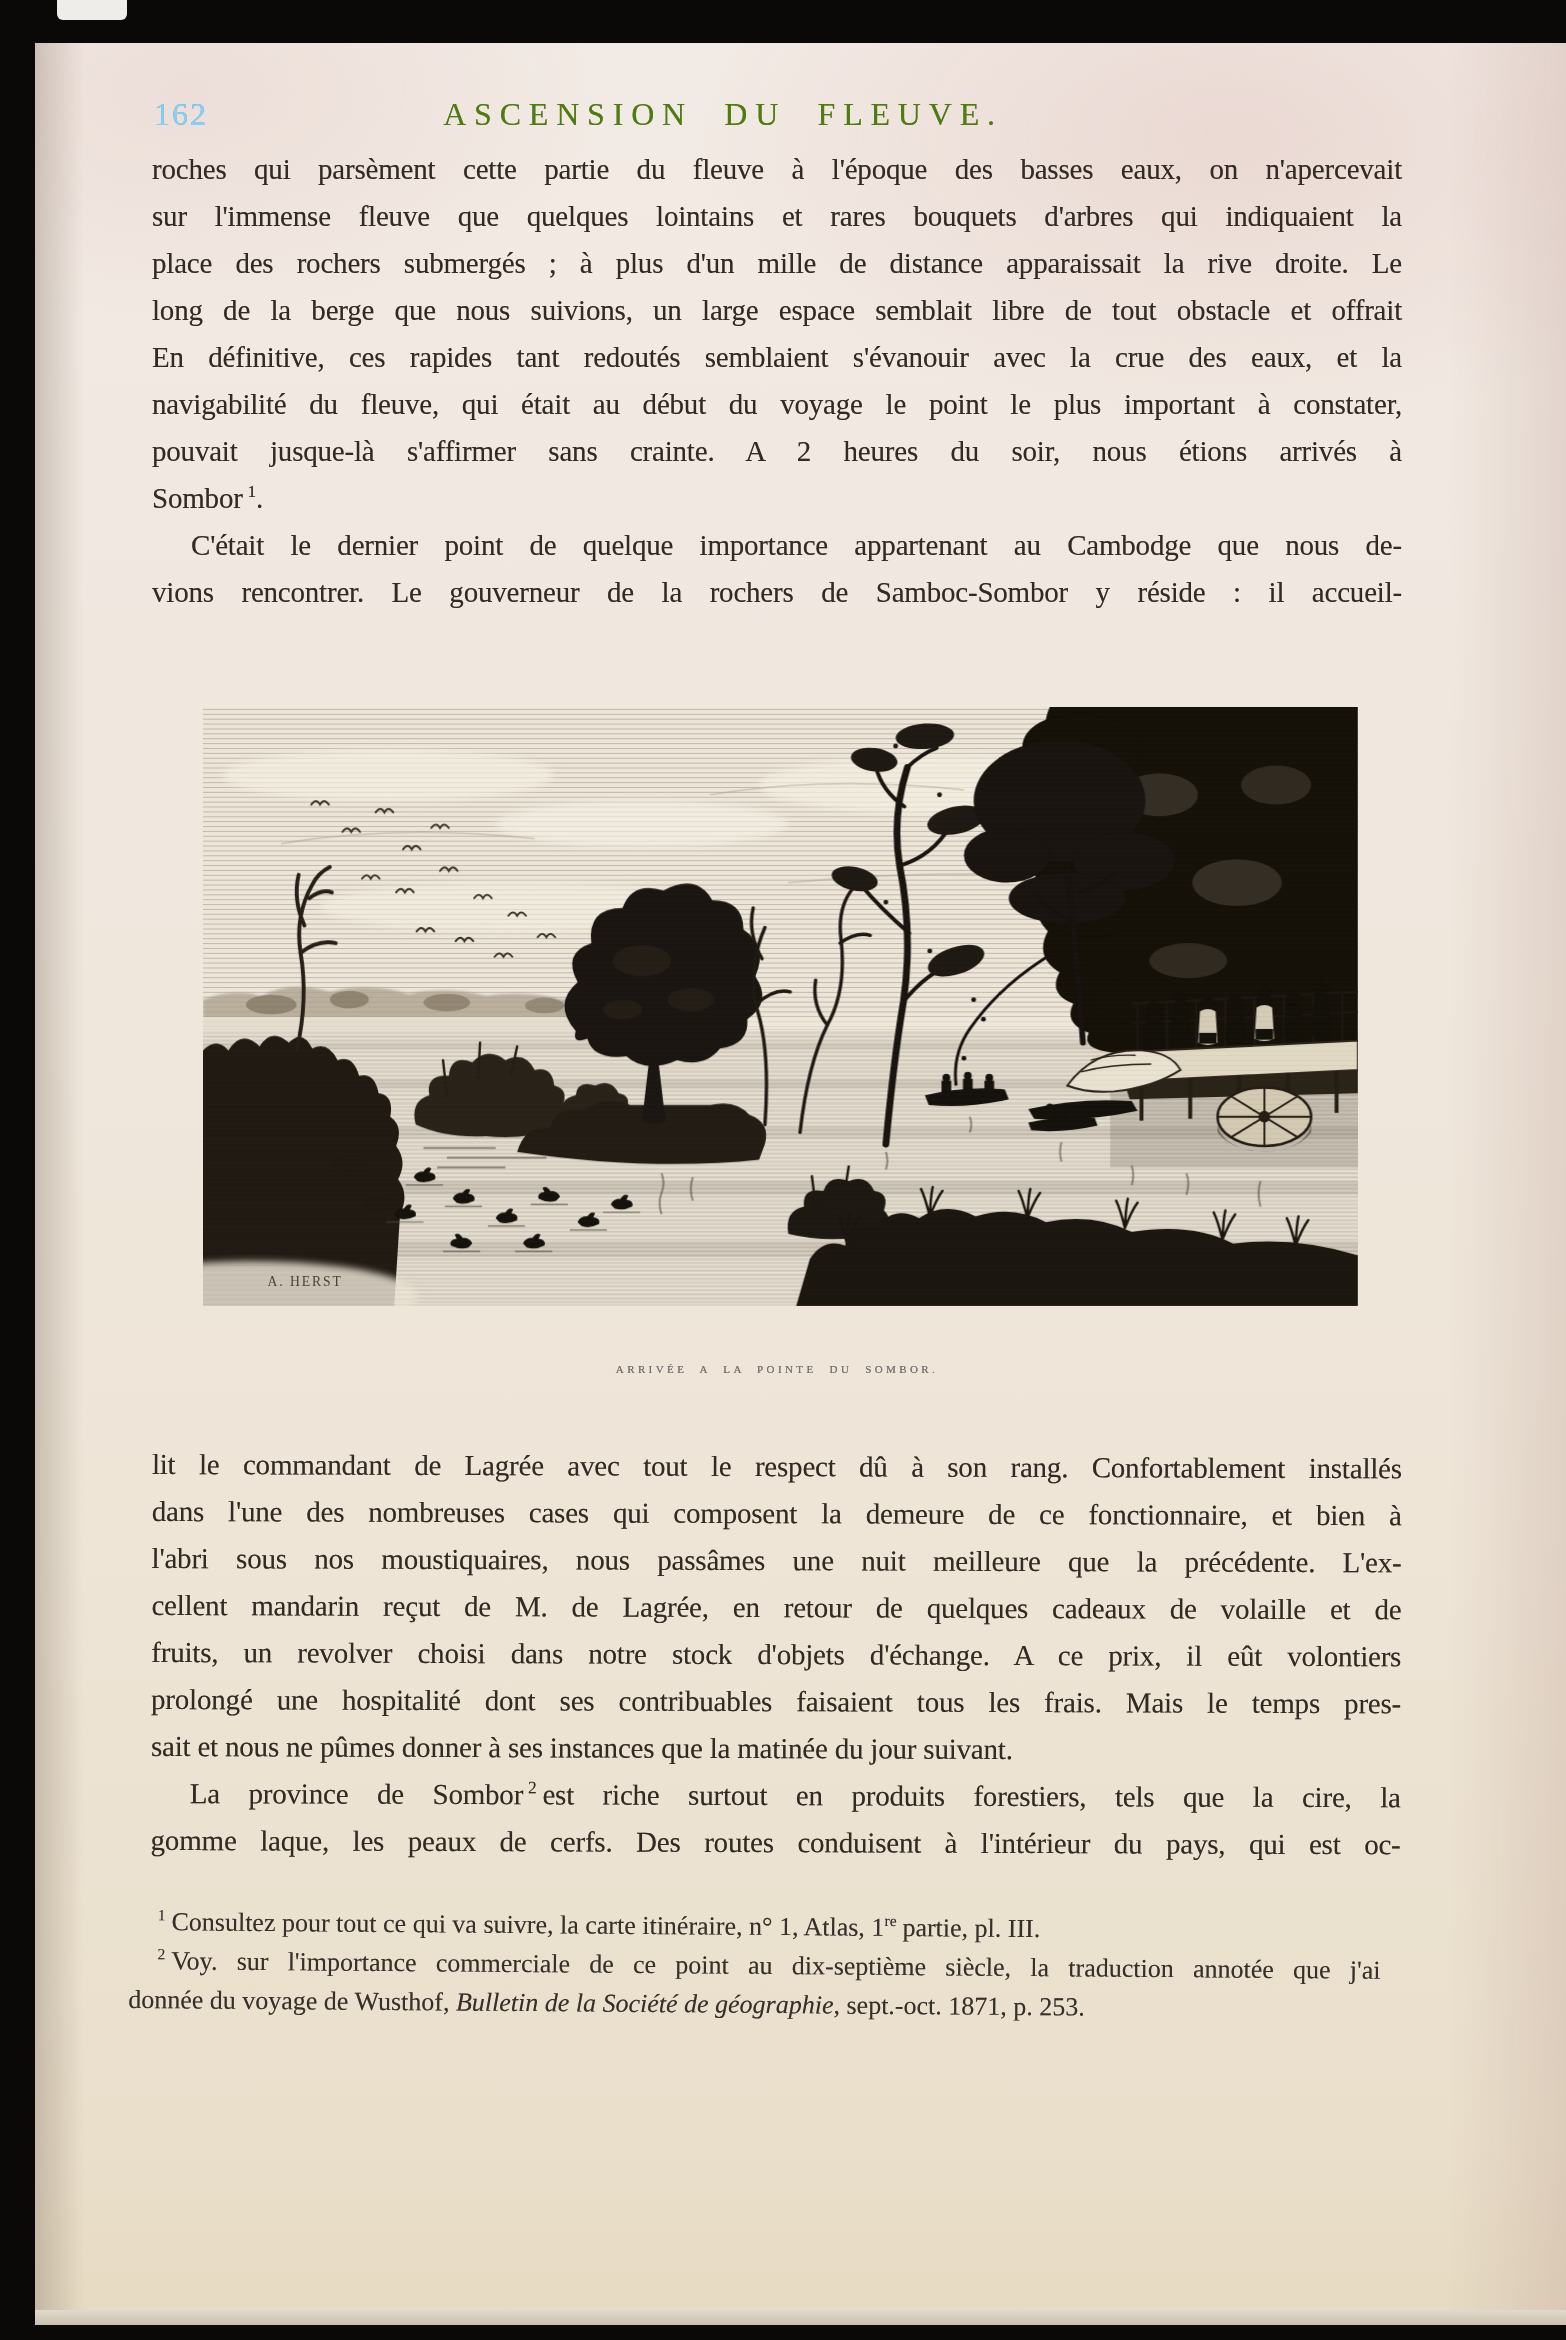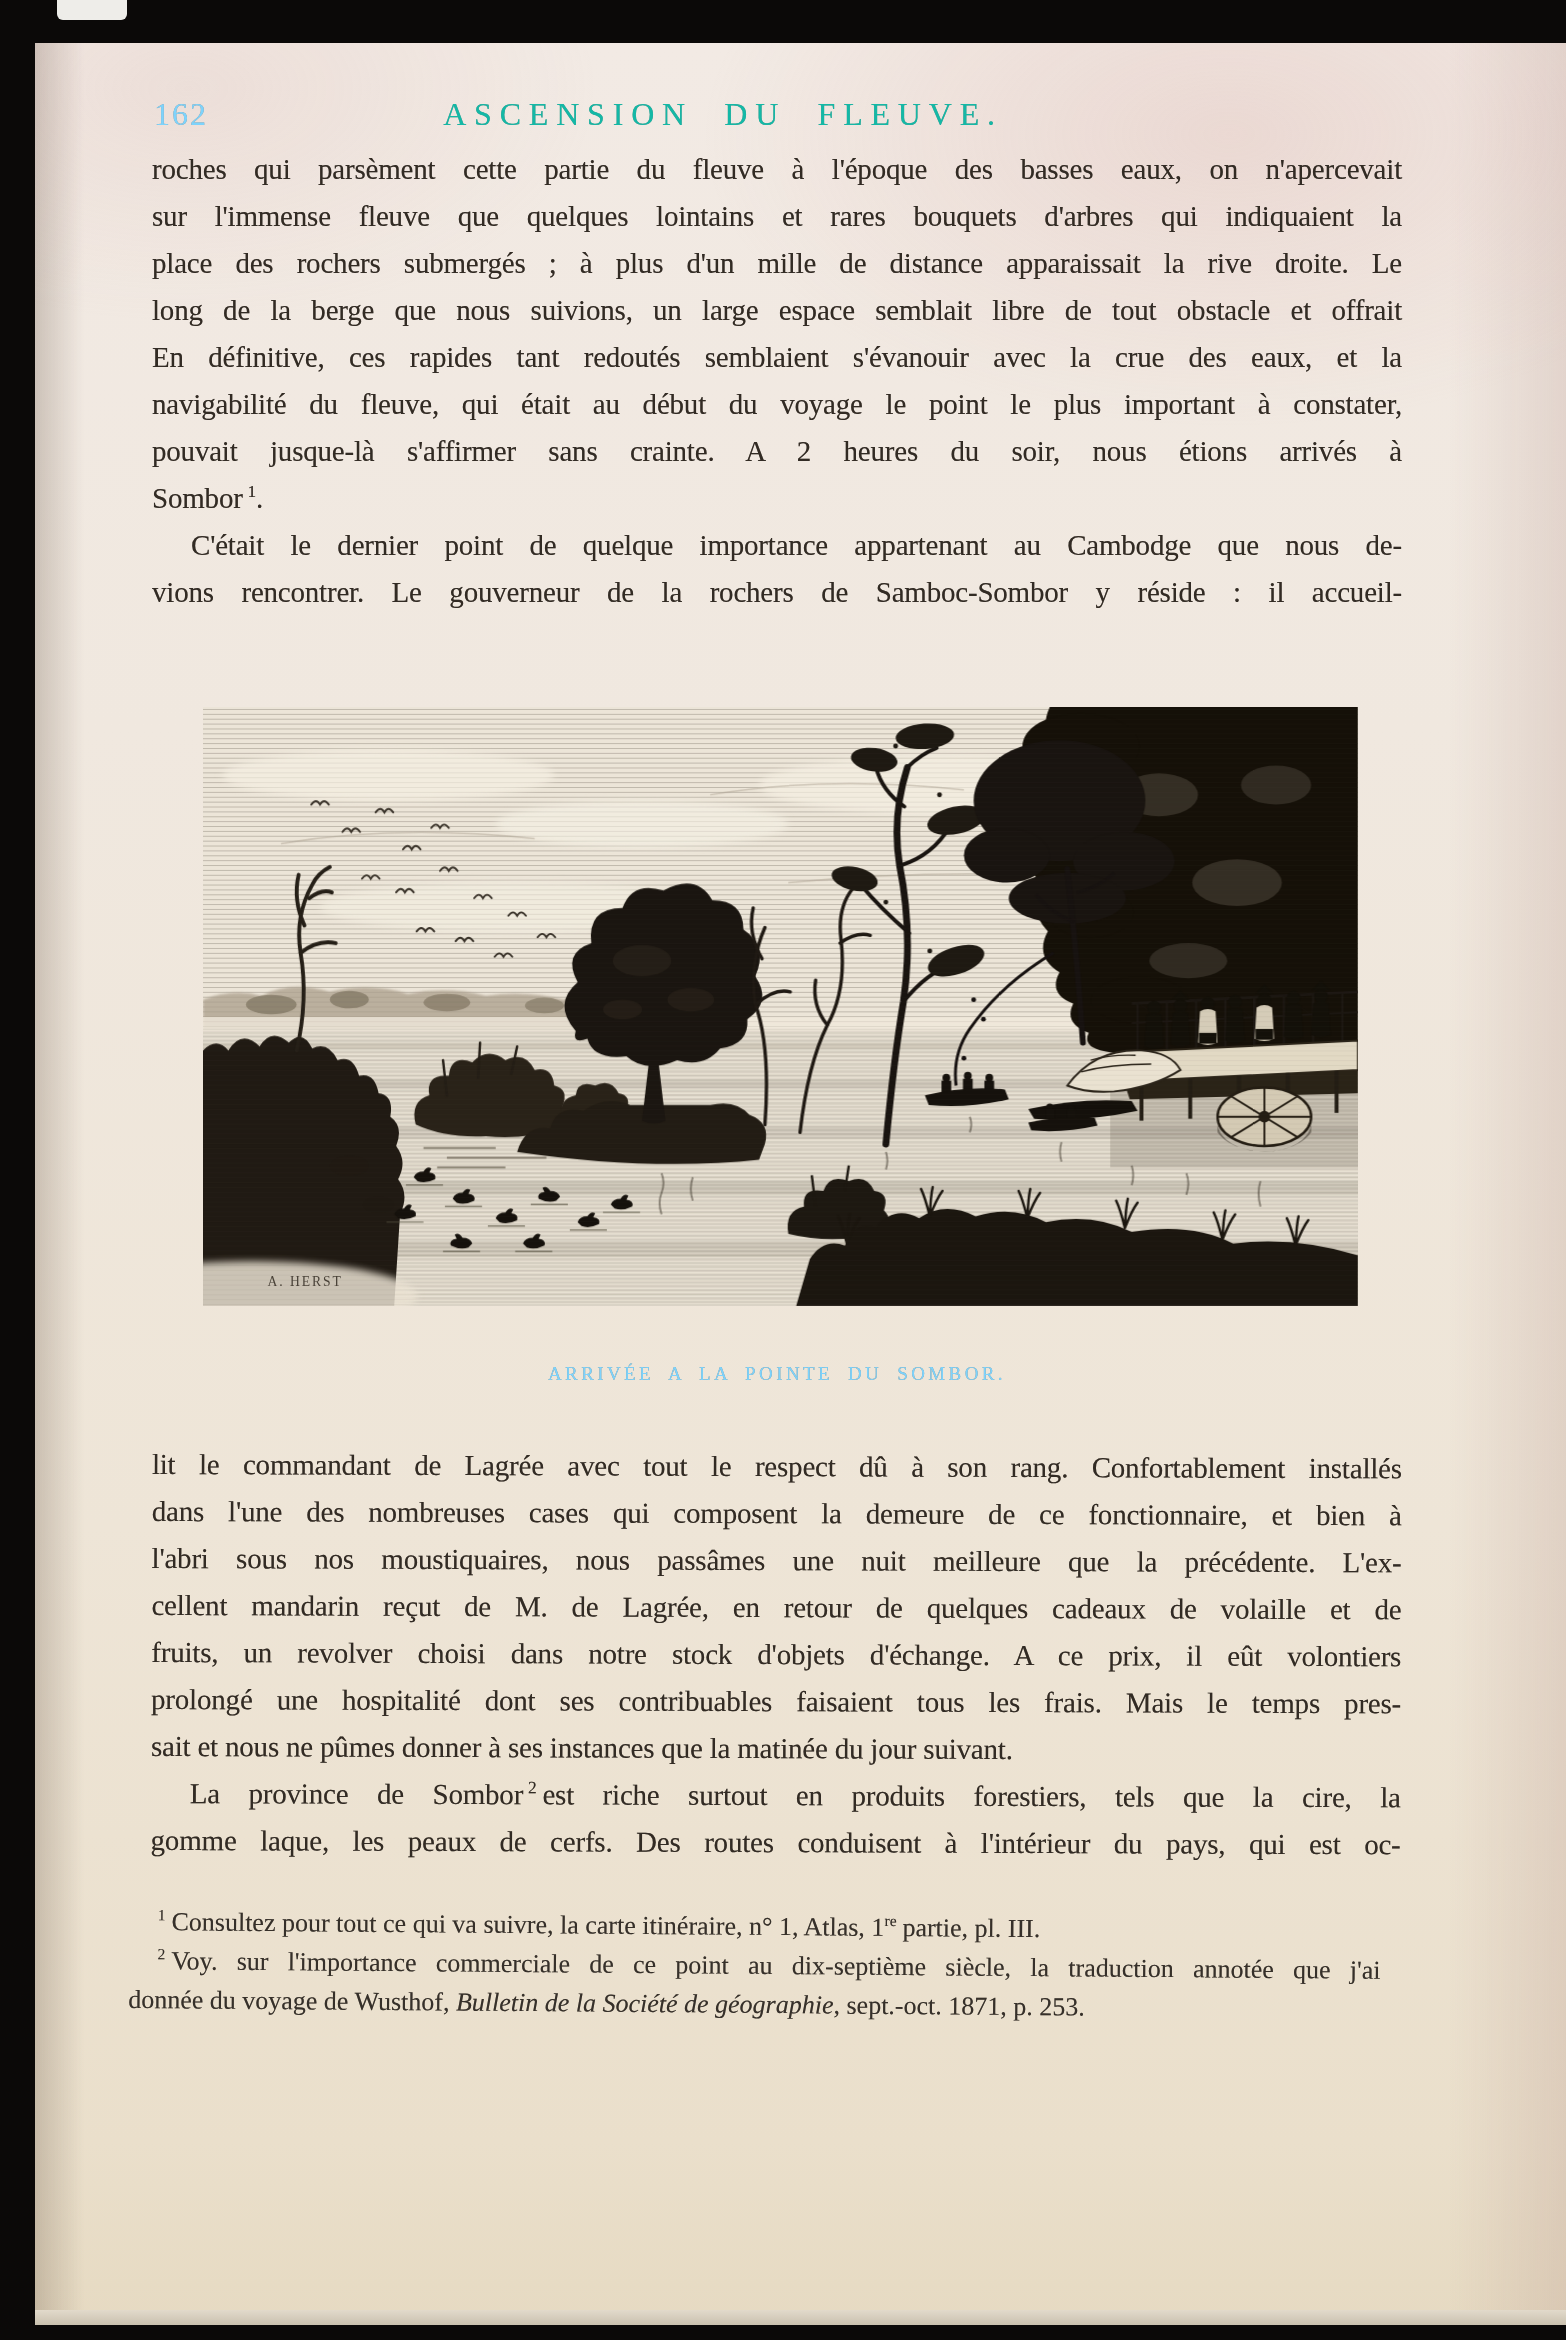--- a/index.html
+++ b/index.html
@@ -13,35 +13,35 @@
       linear-gradient(270deg, rgba(167,128,120,.20) 0, transparent 117px),
       linear-gradient(180deg, #f2eae4 0%, #f0e8df 30%, #eee5d7 65%, #eadfcb 92%, #e6dac2 100%);
   }
   .paper-edge{position:absolute;left:35px;right:0;bottom:15.6px;height:15.6px;
     background:linear-gradient(#e2dacb,#c9c0ae);}
   .flash{position:absolute;left:57px;top:0;width:70px;height:19.5px;background:#fbfaf5;
     border-radius:0 0 5.9px 5.9px;opacity:.95;}
   .page-number{position:absolute;left:154px;top:96px;font-size:32px;color:#7dd3fc;
     letter-spacing:2px;text-shadow:0 0 0.6px rgba(44,36,28,.5);}
   .running-title{position:absolute;left:98px;top:96px;width:1250px;text-align:center;
-    font-size:32px;letter-spacing:7.8px;word-spacing:15.6px;color:#14b8a6;
+    font-size:32px;letter-spacing:7.8px;word-spacing:15.6px;color:#4d7c0f;
     text-shadow:0 0 0.6px rgba(44,36,28,.45);}
   .col{position:absolute;left:152px;width:1250px;color:#322b24;font-size:29px;
     line-height:47px;letter-spacing:-0.2px;text-shadow:0 0 0.6px rgba(40,32,24,.45);}
   .body1{top:146px;}
   .body2{top:1441px;transform:rotate(0.2deg);transform-origin:left top;}
   .line{height:47px;overflow:visible;}
   .j{text-align:justify;text-align-last:justify;}
   .left{text-align:left;}
   .indent{text-indent:39px;}
   sup.s{font-size:.6em;vertical-align:super;line-height:0;}
   .sml{margin-left:4.9px;}
   .smr{margin-right:5.9px;}
   .caption{position:absolute;left:152px;top:1363px;width:1250px;text-align:center;
-    font-size:19px;letter-spacing:3.4px;word-spacing:6.8px;color:#7dd3fc;
+    font-size:11px;letter-spacing:3.4px;word-spacing:6.8px;color:#737373;
     text-shadow:0 0 0.5px rgba(50,42,34,.55);}
   .footnotes{position:absolute;left:129px;top:1902px;width:1252px;font-size:26px;
     line-height:39px;color:#36302a;transform:rotate(0.45deg);transform-origin:left top;
     text-shadow:0 0 0.5px rgba(40,32,24,.4);}
   .fline{min-height:39px;}
   .findent{text-indent:29px;}
   .it{font-style:italic;}
   .engraving{position:absolute;left:203px;top:707px;width:1155px;height:599px;}
 </style>
 </head>

